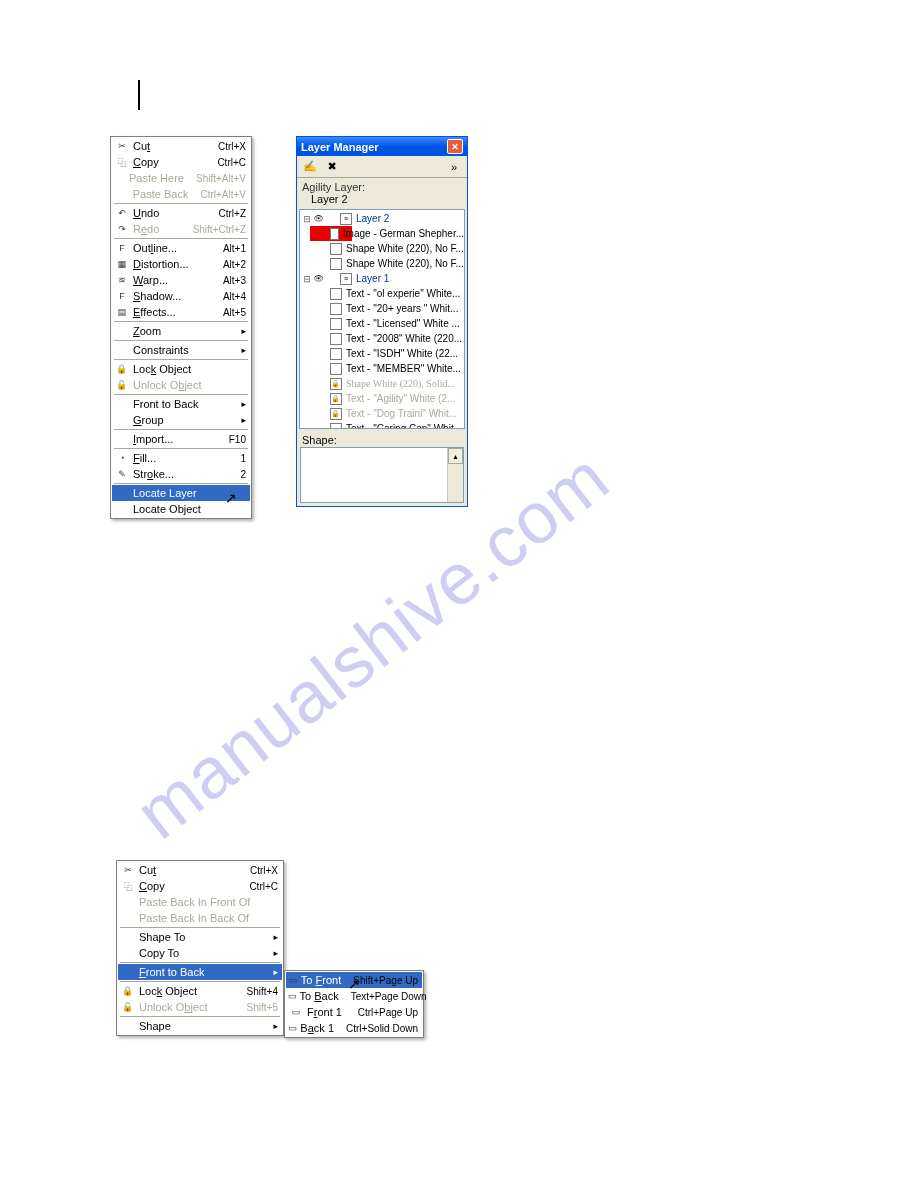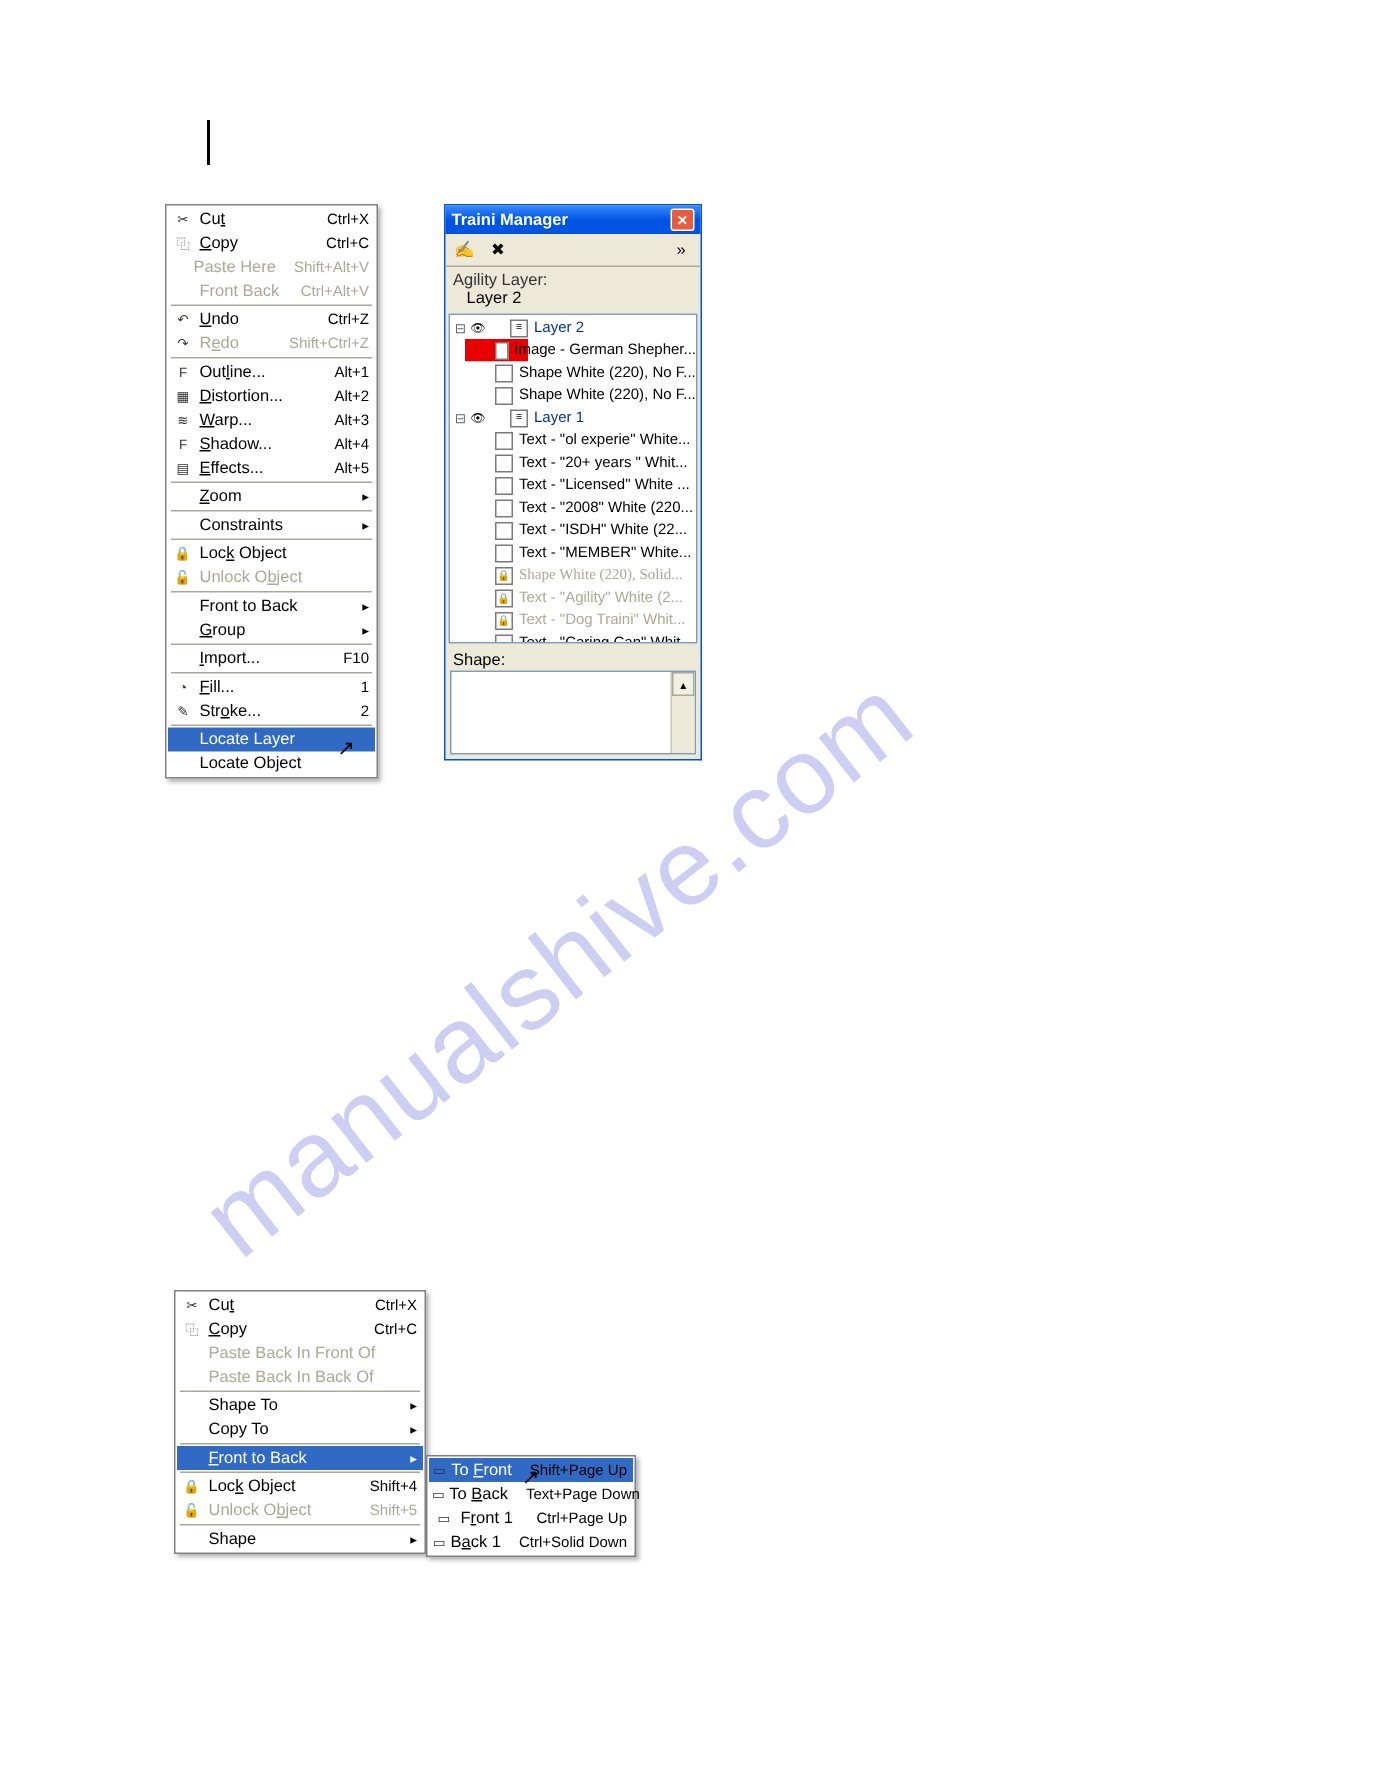--- a/index.html
+++ b/index.html
@@ -188,21 +188,21 @@
       <span class="label"><span class="underline">C</span>opy</span>
       <span class="sc">Ctrl+C</span>
     </div>
     <div class="row disabled">
       <span class="ico"></span>
       <span class="label">Paste Here</span>
       <span class="sc">Shift+Alt+V</span>
     </div>
     <div class="row disabled">
       <span class="ico"></span>
-      <span class="label">Front Back</span>
+      <span class="label">Paste Back</span>
       <span class="sc">Ctrl+Alt+V</span>
     </div>
     <div class="sep"></div>
     <div class="row">
       <span class="ico">↶</span>
       <span class="label"><span class="underline">U</span>ndo</span>
       <span class="sc">Ctrl+Z</span>
     </div>
     <div class="row disabled">
       <span class="ico">↷</span>
@@ -290,21 +290,21 @@
       <span class="label">Locate Layer</span>
     </div>
     <div class="row">
       <span class="ico"></span>
       <span class="label">Locate Object</span>
     </div>
   </div>
 
 <div class="panel">
   <div class="titlebar">
-    <span class="title">Traini Manager</span>
+    <span class="title">Layer Manager</span>
     <span class="closebtn">✕</span>
   </div>
   <div class="toolbar">
     <span class="tbtn">✍</span>
     <span class="tbtn">✖</span>
     <span class="tbtn exp">»</span>
   </div>
   <div class="cur-label">Agility Layer:</div>
   <div class="cur-val">Layer 2</div>
   <div class="tree" id="tree">

